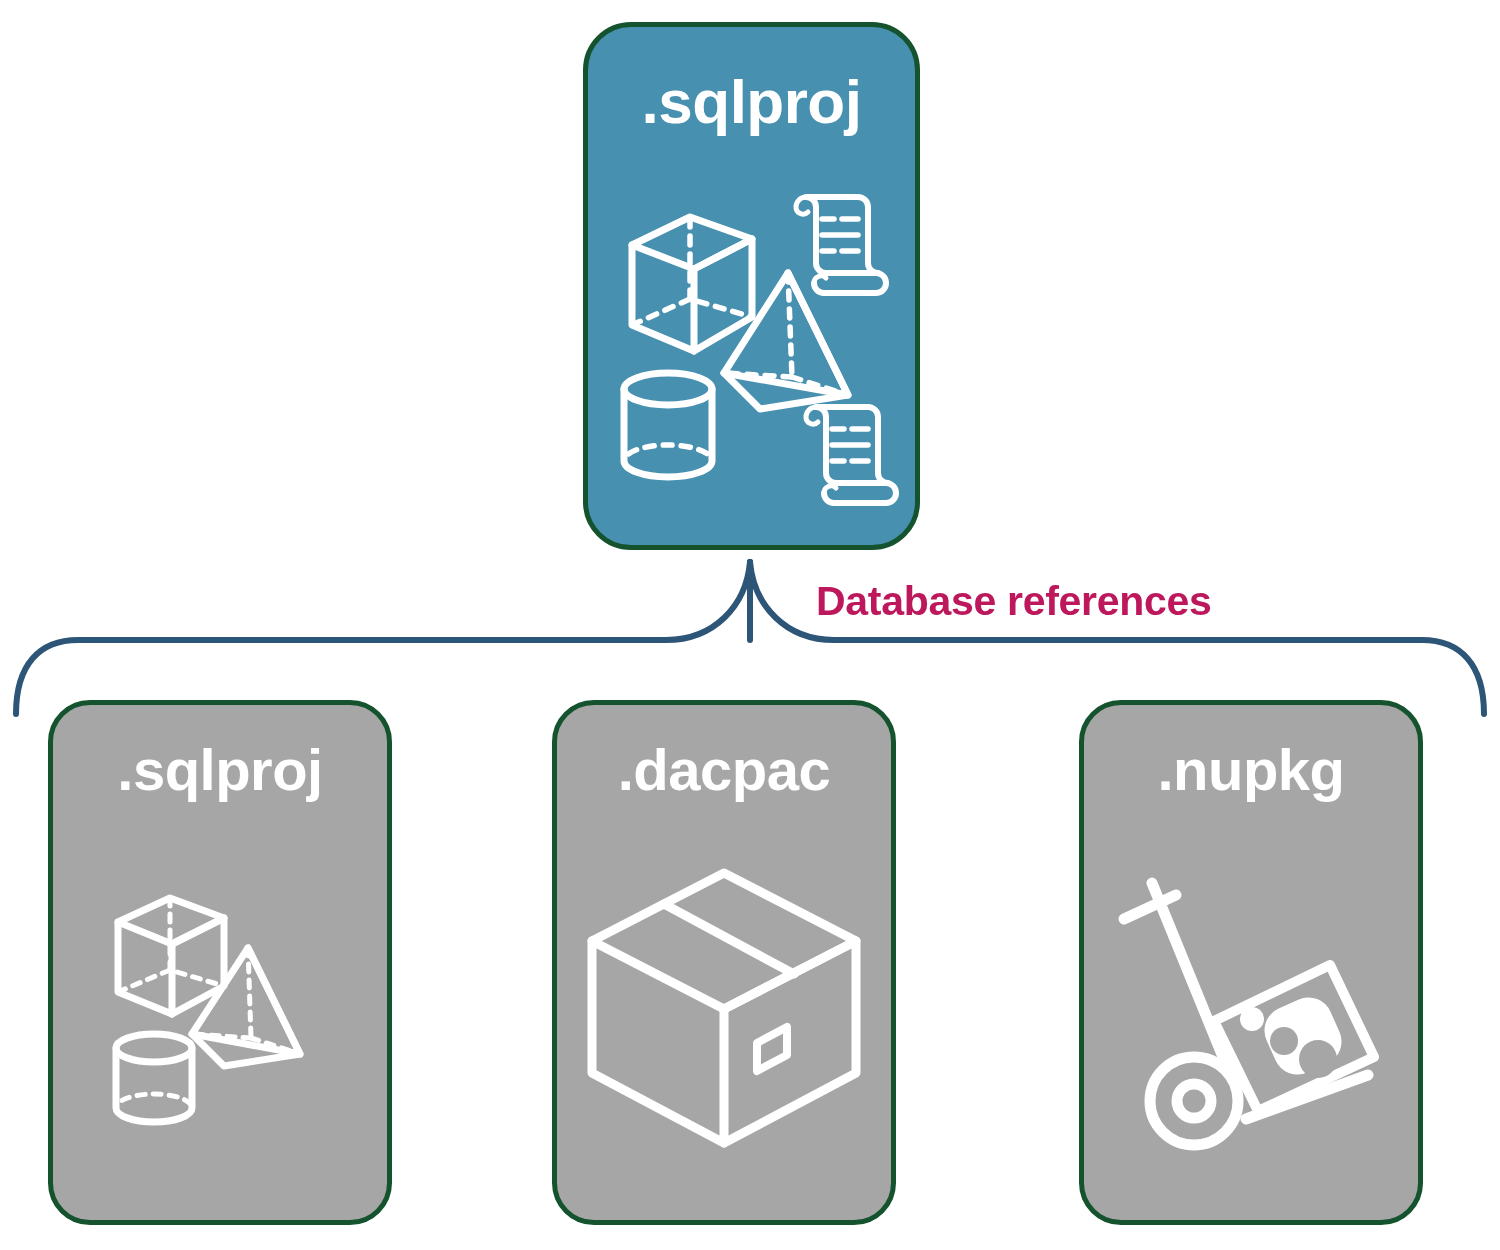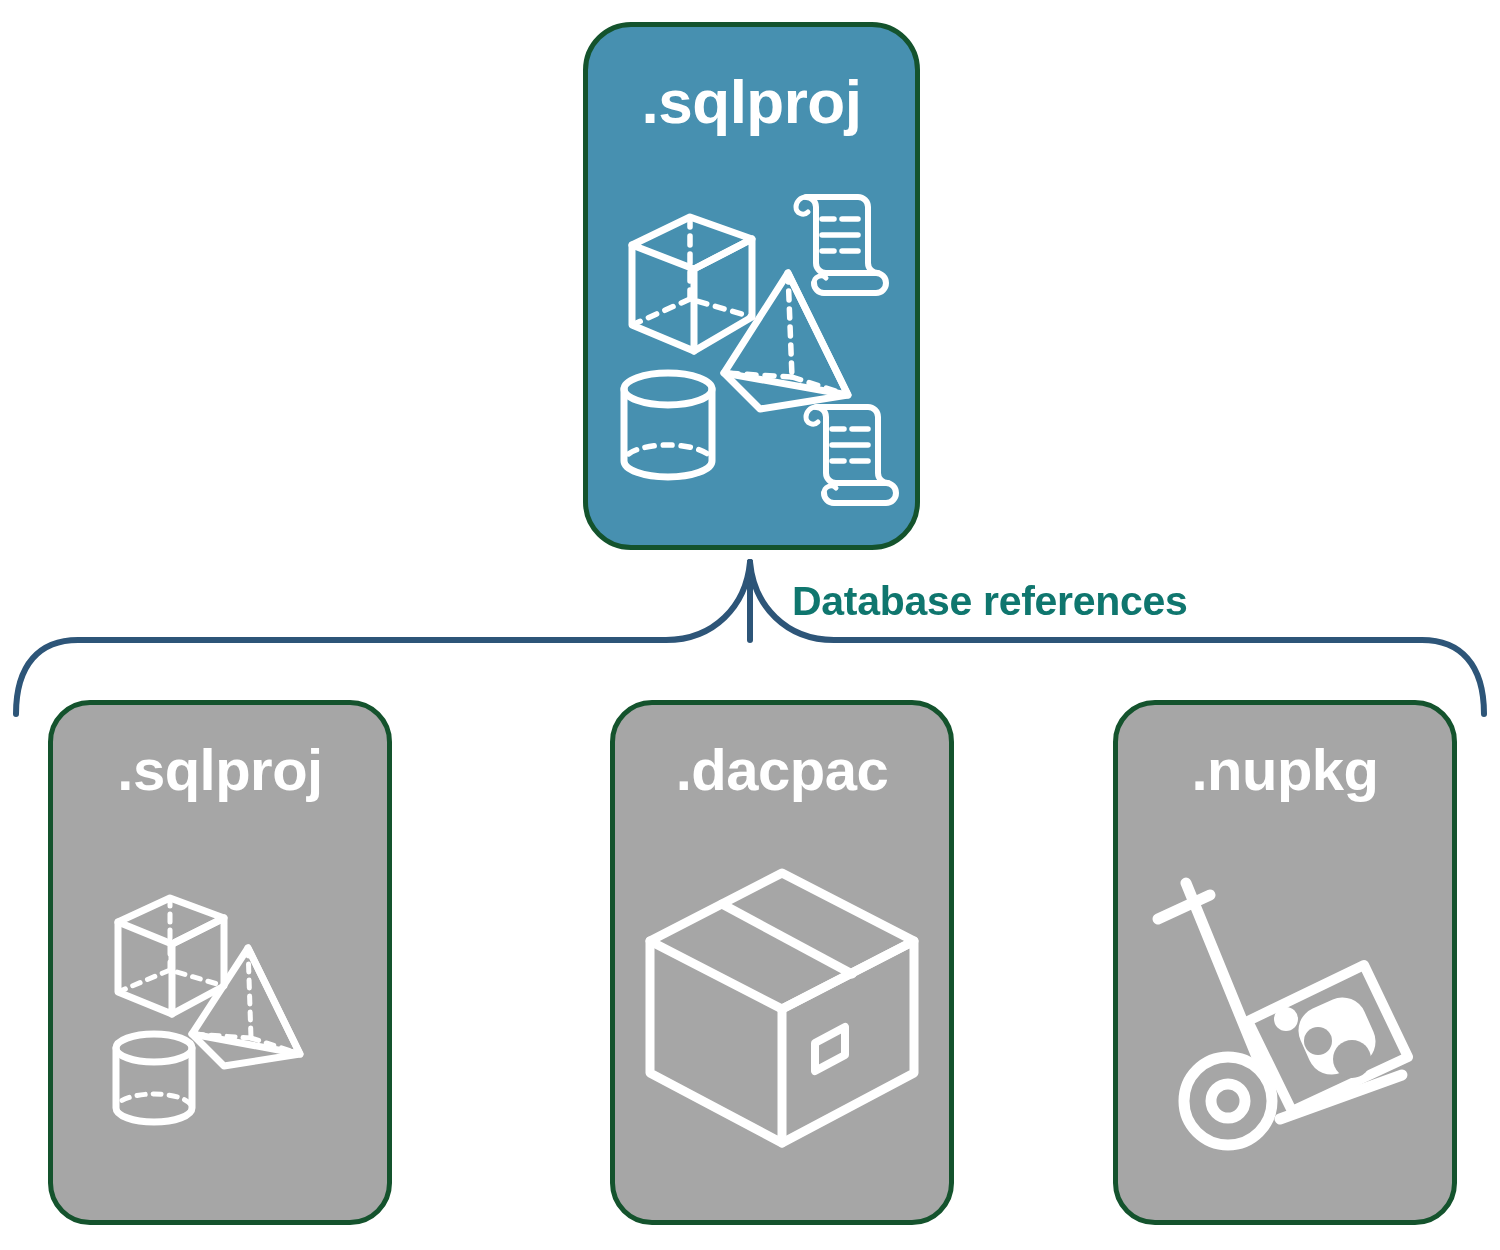--- a/index.html
+++ b/index.html
@@ -38,22 +38,22 @@
     height: 528px;
     border-radius: 48px;
   }
   .card.child {
     background: #a6a6a6;
     top: 700px;
     width: 344px;
     height: 525px;
   }
   .card.child-1 { left: 48px; }
-  .card.child-2 { left: 610px; }
-  .card.child-3 { left: 1113px; }
+  .card.child-2 { left: 552px; }
+  .card.child-3 { left: 1079px; }
 
   .card-title {
     color: #ffffff;
     font-weight: bold;
     letter-spacing: -0.5px;
     white-space: nowrap;
     user-select: none;
   }
   .card.parent .card-title {
     font-size: 62px;
@@ -81,25 +81,25 @@
   #brace {
     position: absolute;
     left: 0;
     top: 548px;
     width: 1500px;
     height: 180px;
     pointer-events: none;
   }
   #brace-label {
     position: absolute;
-    left: 792px;
+    left: 816px;
     top: 578px;
     font-size: 41px;
     font-weight: bold;
-    color: #0f766e;
+    color: #be185d;
     letter-spacing: -0.3px;
     white-space: nowrap;
     user-select: none;
   }
 </style>
 </head>
 <body>
 
 <div id="canvas">
 

